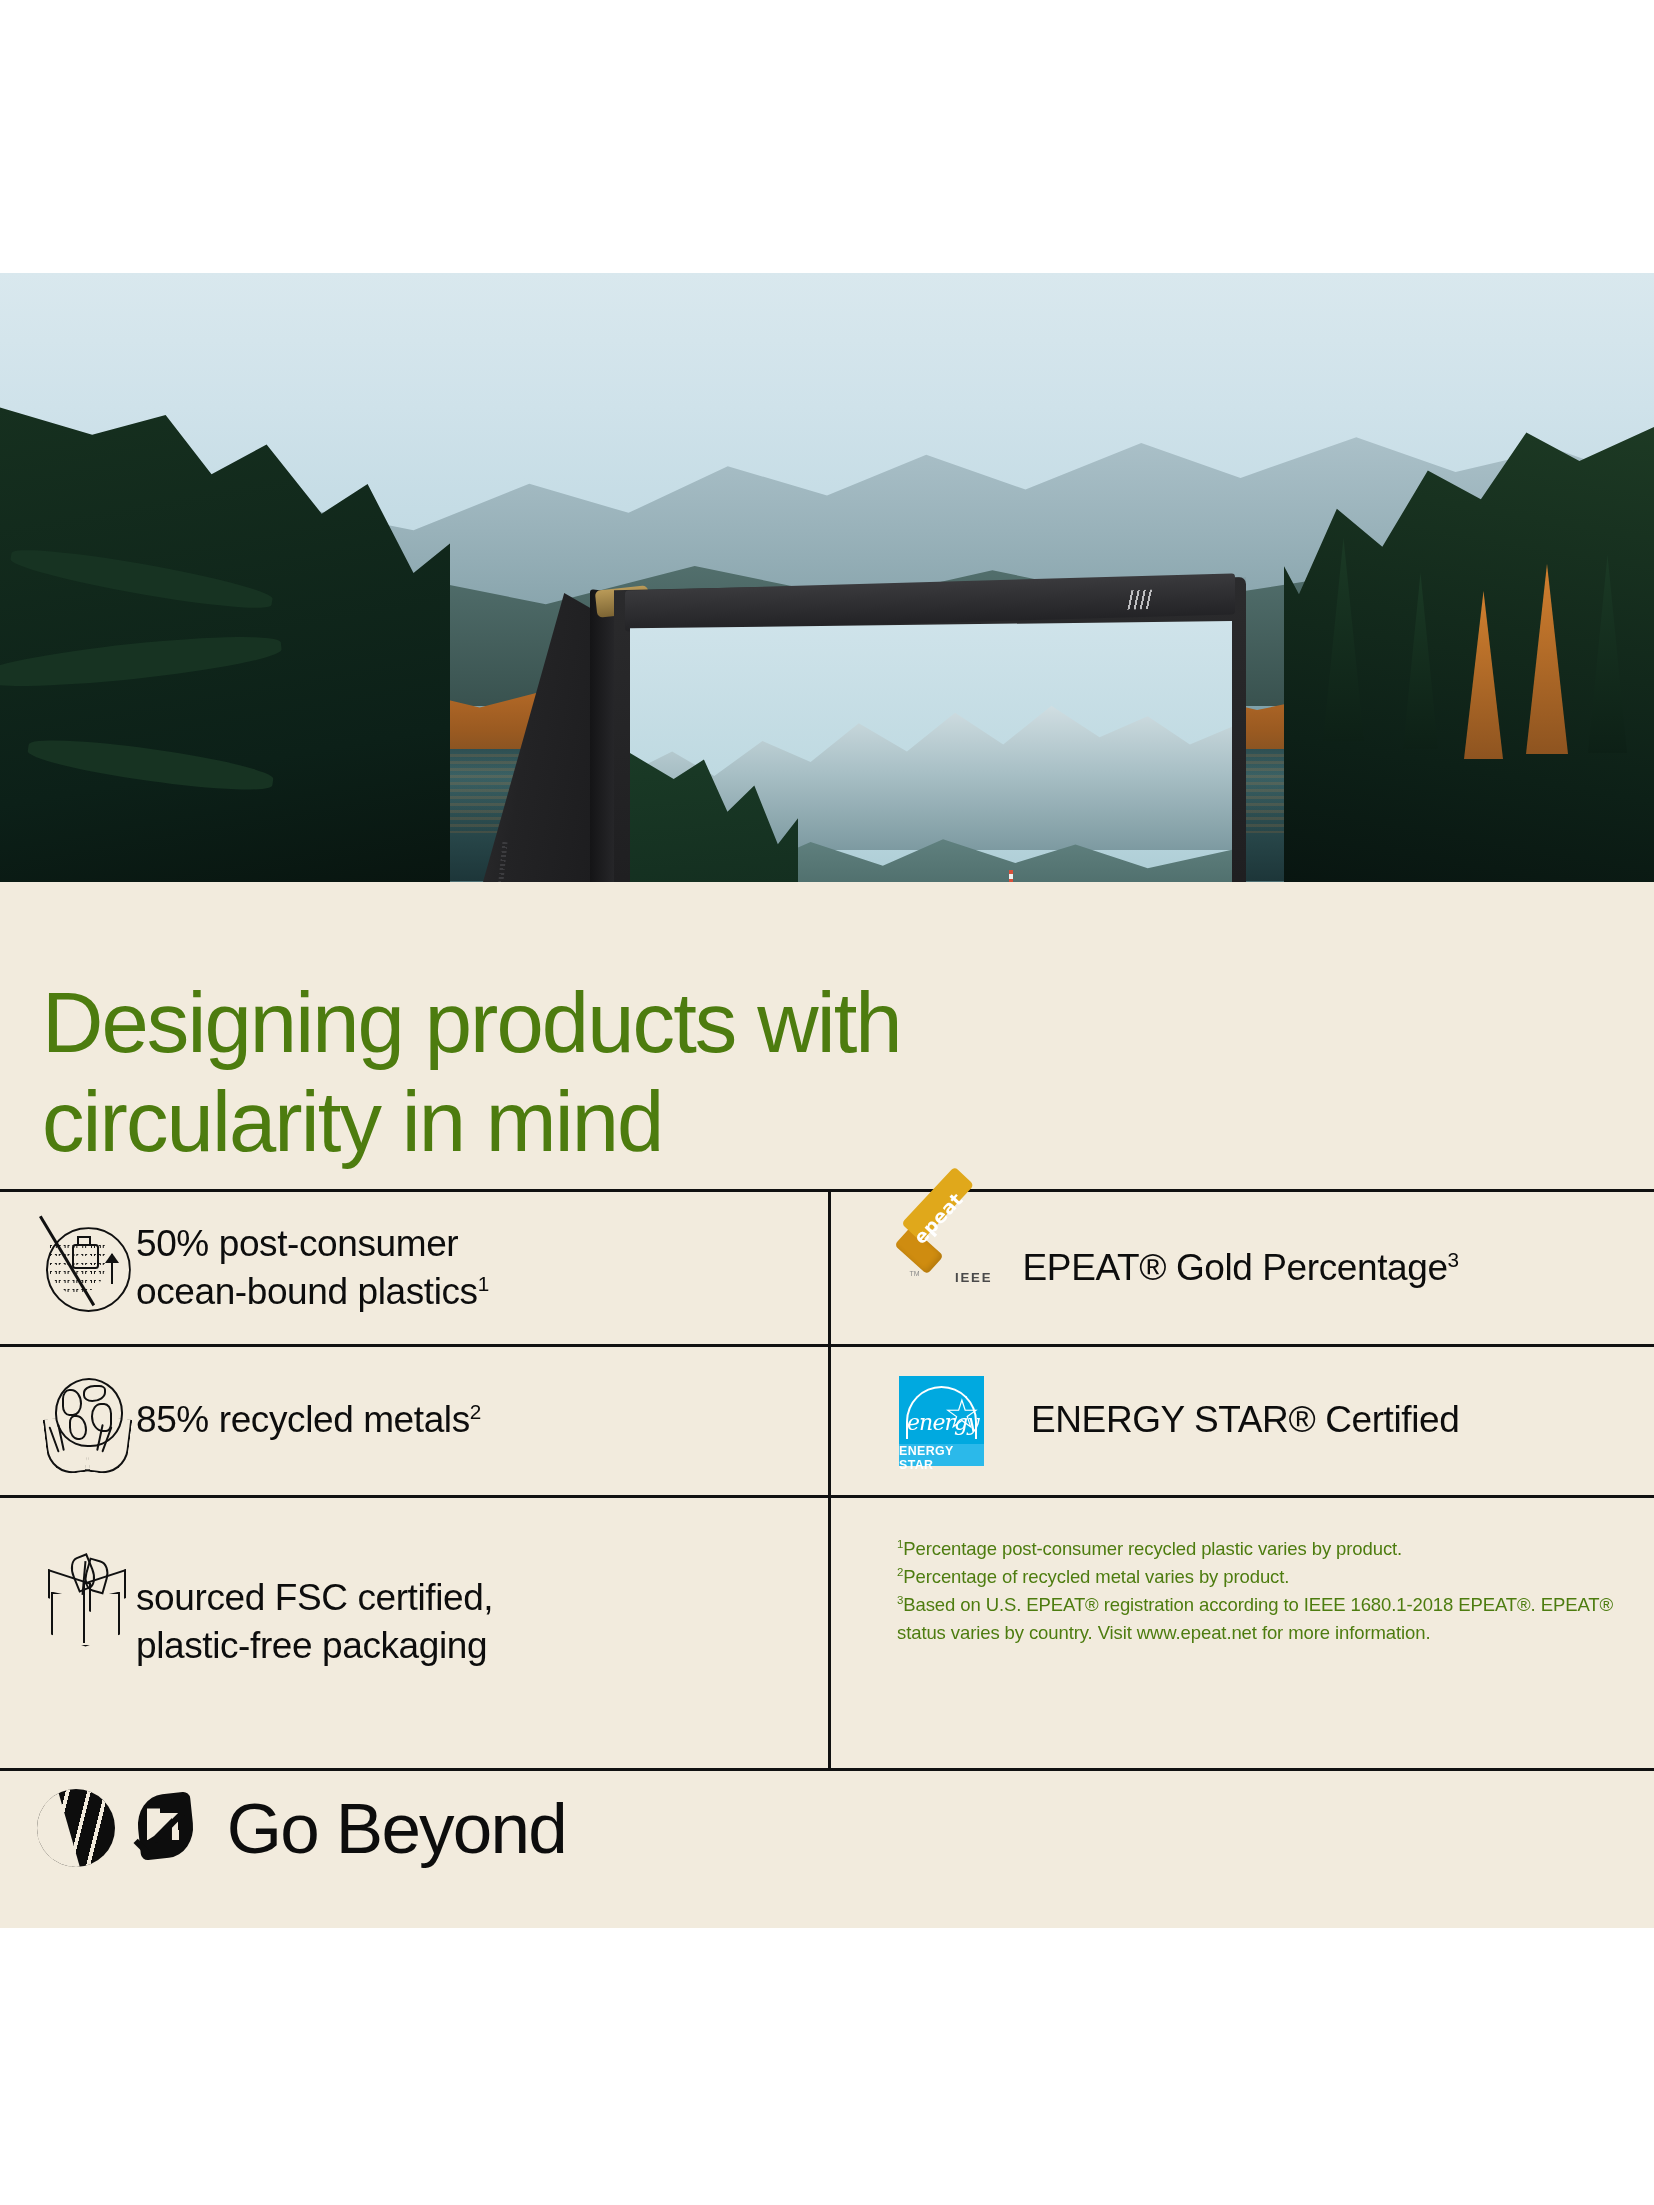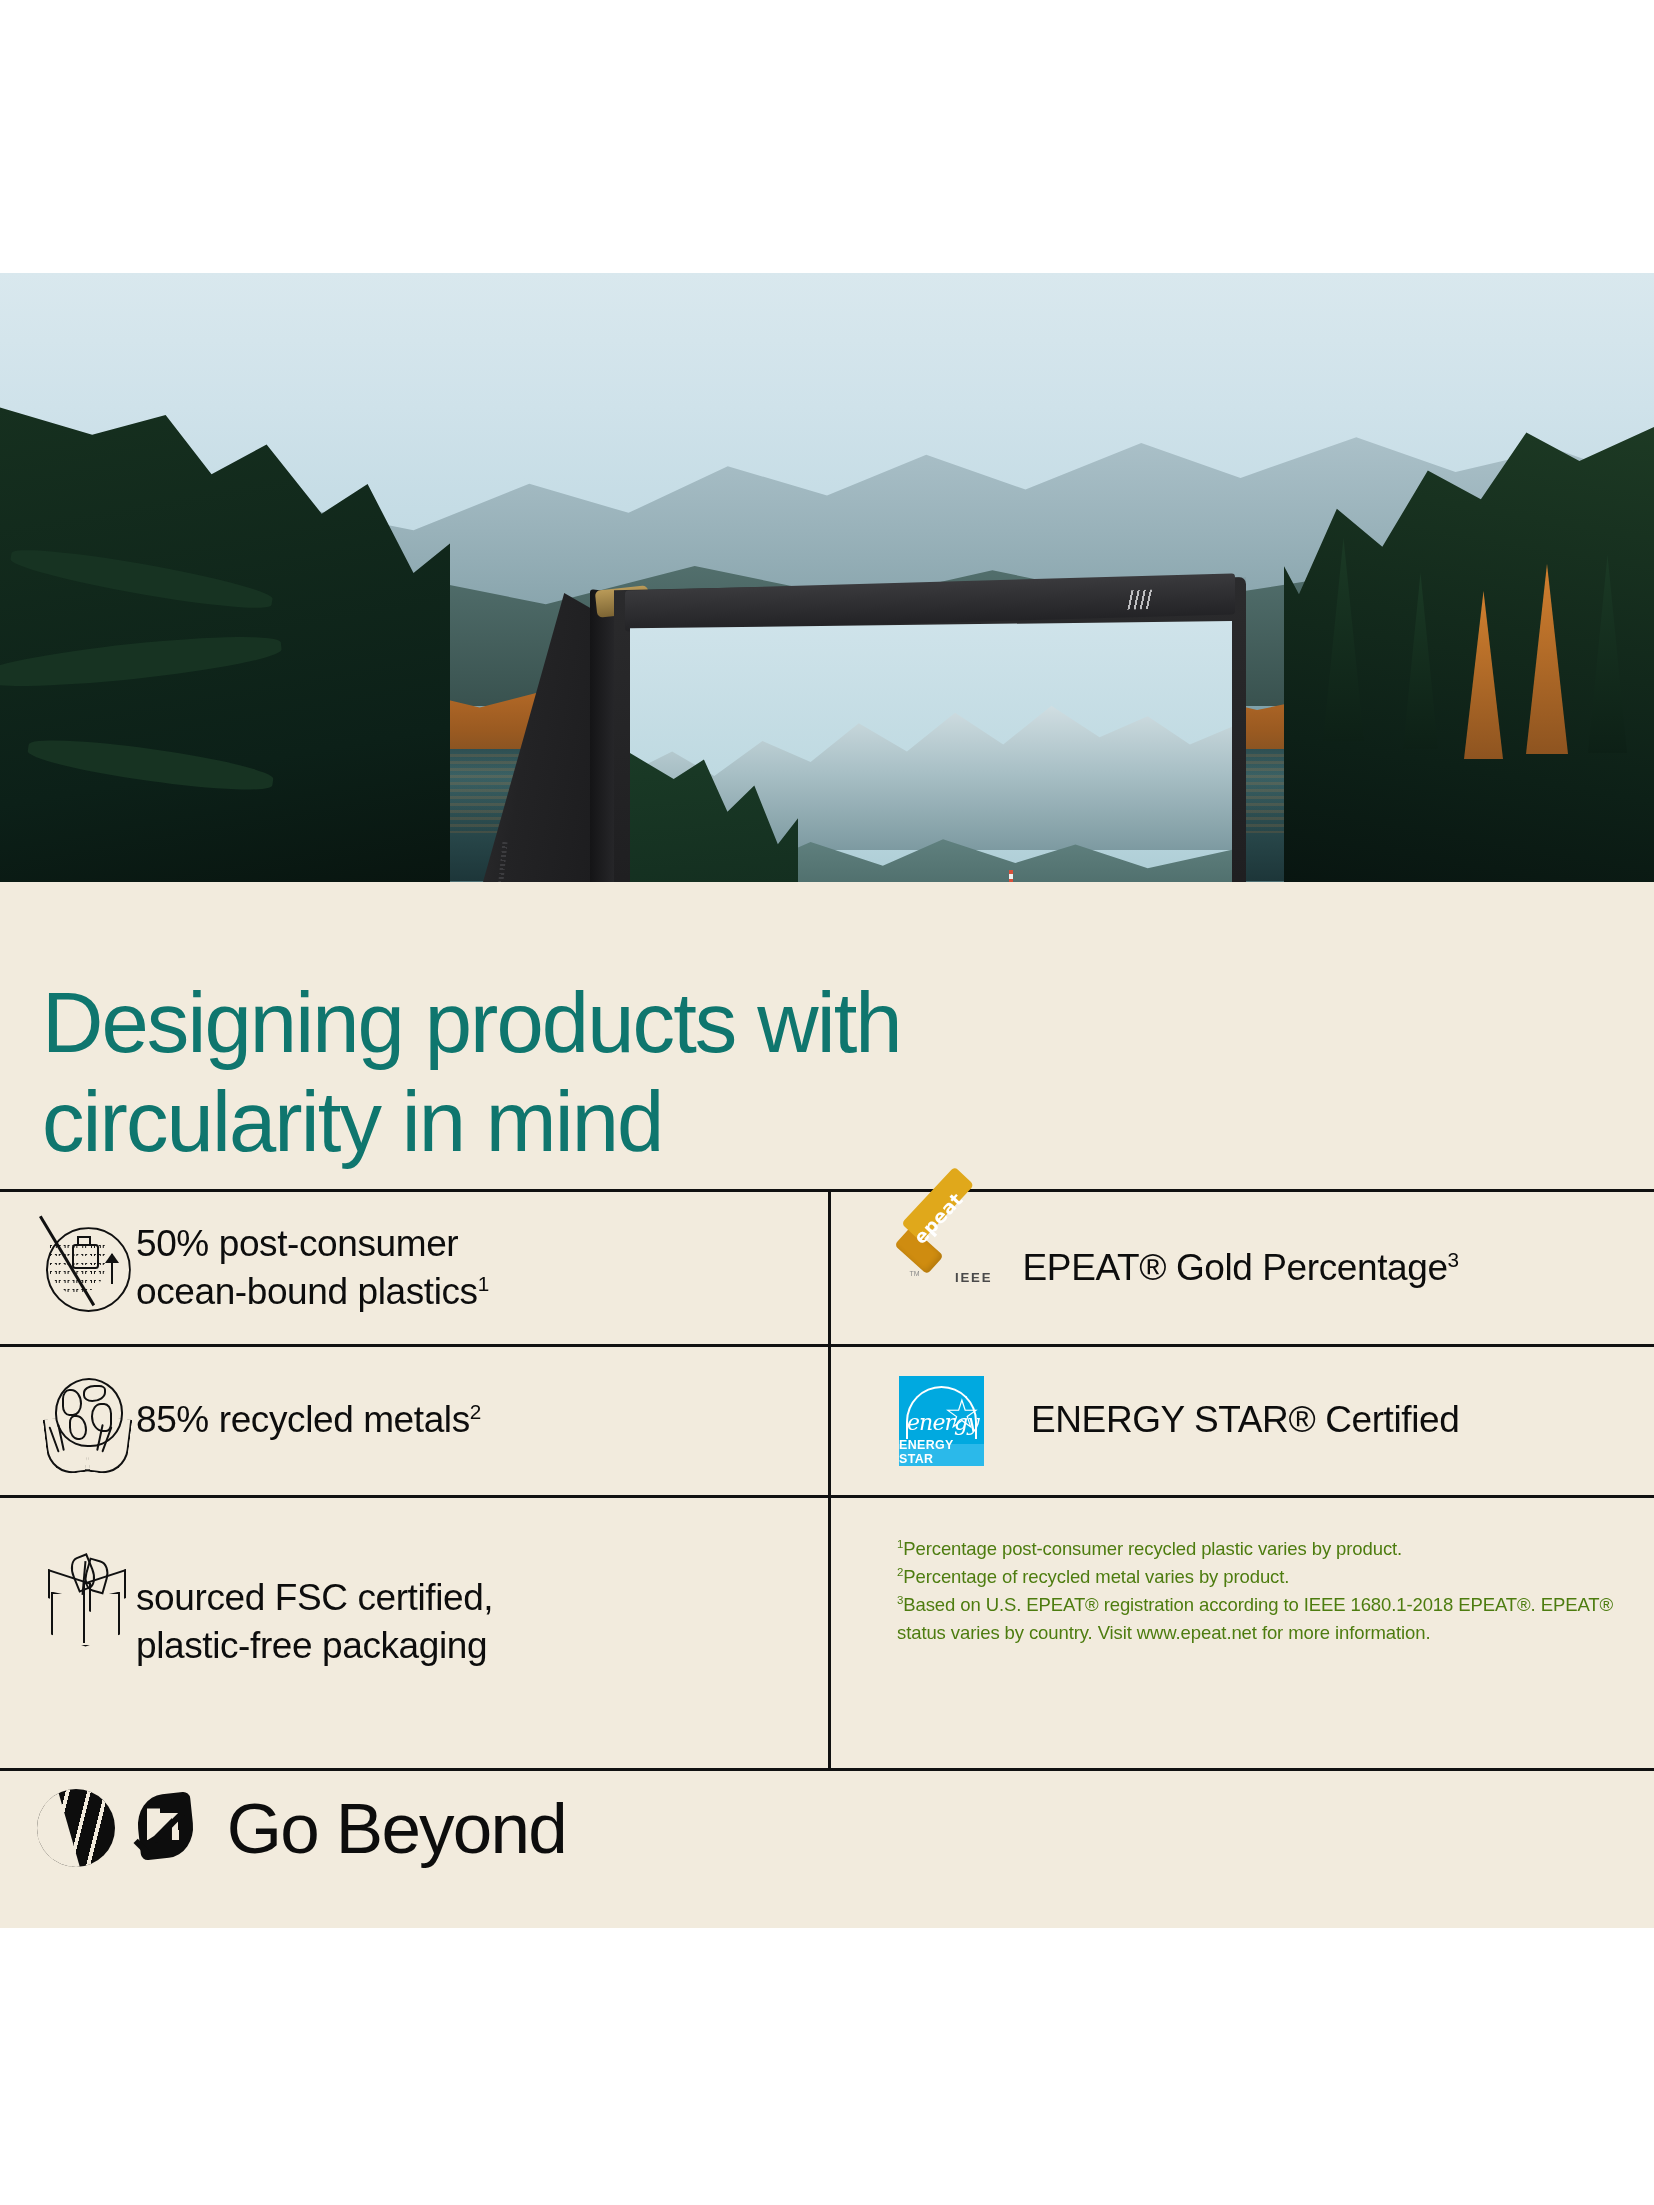--- a/index.html
+++ b/index.html
@@ -77,21 +77,21 @@
     background:linear-gradient(175deg,#1a3a26,#0c2018);
     clip-path:polygon(0% 0%,26% 8%,44% 2%,58% 18%,74% 10%,88% 28%,100% 20%,100% 100%,0% 100%);}
   .s-tower{position:absolute;width:3.5px;background:repeating-linear-gradient(180deg,#d8503a 0 4.4px,#f0f0ee 4.4px 8.8px);}
   .vent{position:absolute;left:85px;top:265px;width:5.3px;height:48px;
     background:repeating-linear-gradient(180deg,#3c3c3f 0 1.8px,transparent 1.8px 4.4px);transform:rotate(6deg);}
 
   
   .cream{position:absolute;left:0;top:882px;width:1654px;height:1046px;background:#f2ebdd;}
 
   .headline{position:absolute;left:42px;top:35px;width:1323px;
-    font-size:85px;line-height:1.16;letter-spacing:-1.9px;color:#0f766e;font-weight:400;
+    font-size:85px;line-height:1.16;letter-spacing:-1.9px;color:#4d7c0f;font-weight:400;
     font-family:"Liberation Sans", sans-serif;}
   .headline .l2{display:block;}
 
   
   .grid{position:absolute;left:0;top:307px;width:1654px;height:582px;
     border-top:3.5px solid #111;border-bottom:3.5px solid #111;box-sizing:border-box;}
   .col-div{position:absolute;left:828px;top:0;width:2.6px;height:100%;background:#111;}
   .row-div{position:absolute;left:0;width:100%;height:2.6px;background:#111;}
   .row-div.r1{top:152px;}
   .row-div.r2{top:303px;}
@@ -159,21 +159,21 @@
 
   
   .estar{position:relative;width:85px;height:90px;background:#00a9e0;
     border:2.6px solid #f2ebdd;box-sizing:content-box;}
   .es-arc{position:absolute;left:7px;top:10.6px;width:67px;height:51px;border:2.3px solid #fff;
     border-bottom:none;border-radius:41px 41px 0 0;}
   .es-script{position:absolute;left:8px;top:34px;font-size:22px;color:#fff;font-style:italic;
     font-family:"DejaVu Serif",serif;letter-spacing:-0.9px;}
   .es-star{position:absolute;right:3.5px;top:21px;width:37px;height:37px;color:#fff;font-size:41px;line-height:35px;}
   .es-bar{position:absolute;left:0;bottom:0;width:100%;height:22px;background:#2bb9ea;
-    display:flex;align-items:flex-end;justify-content:center;}
+    display:flex;align-items:flex-start;justify-content:center;}
   .es-bar span{font-size:12.4px;color:#fff;letter-spacing:0.4px;font-weight:700;
     font-family:"Liberation Sans",sans-serif;}
 
   
   .fn{font-size:18.5px;line-height:1.52;color:#4d7c0f;letter-spacing:-0.1px;max-width:732px;}
   .fn sup{font-size:.62em;vertical-align:super;line-height:0;}
 
   
   .gobeyond{position:absolute;left:37px;top:907px;display:flex;align-items:center;gap:16px;}
   .hp-logo{position:relative;width:78px;height:78px;border-radius:50%;background:#0d0d0d;overflow:hidden;}

